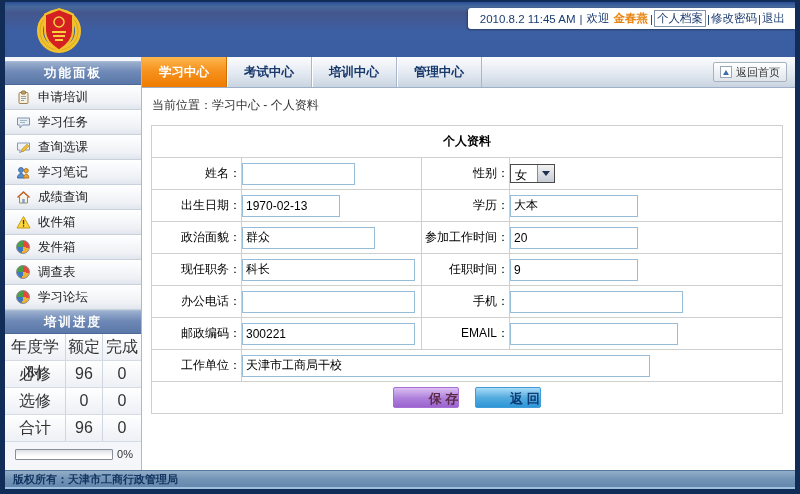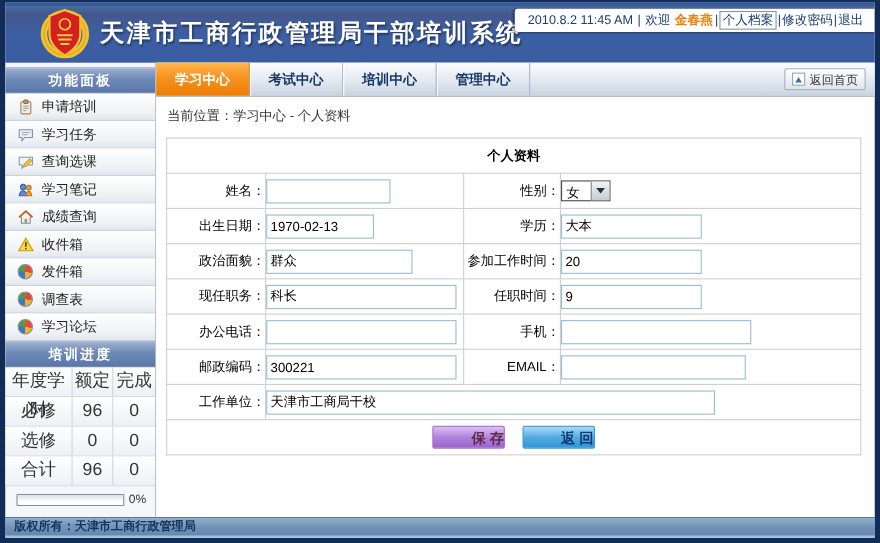--- a/index.html
+++ b/index.html
@@ -125,21 +125,20 @@
 <div class="app">
 
   <div class="header">
     <svg class="logo" viewBox="0 0 48 48">
       <circle cx="24" cy="25" r="19" fill="none" stroke="#f2c22e" stroke-width="6"></circle>
       <circle cx="24" cy="25" r="19" fill="none" stroke="#c79410" stroke-width="1" opacity="0.6"></circle>
       <path d="M24 3 L38 8.5 V25 Q38 36 24 44.5 Q10 36 10 25 V8.5 Z" fill="#d42020" stroke="#f2c22e" stroke-width="2"></path>
       <circle cx="24" cy="16" r="5" fill="none" stroke="#f8d040" stroke-width="1.5"></circle>
       <path d="M17 26 h14 M18 30 h12 M20 34 h8" stroke="#f8d040" stroke-width="1.8" fill="none"></path>
     </svg>
-    <div class="app-title">天津市工商行政管理局干部培训系统</div>
 
     <div class="topstrip">
       <span>2010.8.2 11:45 AM</span>
       <span class="sep">|</span>
       <span>欢迎</span>
       <span class="username">金春燕</span>
       <span class="sep tight">|</span>
       <span class="strip-link boxed">个人档案</span>
       <span class="sep tight">|</span>
       <span class="strip-link">修改密码</span>

